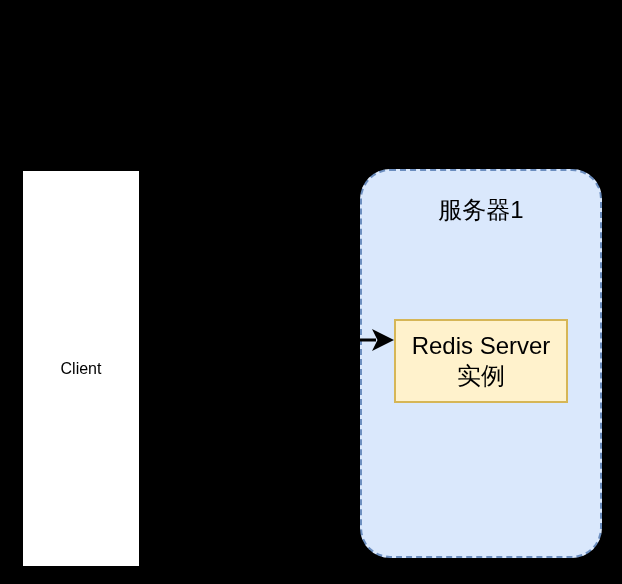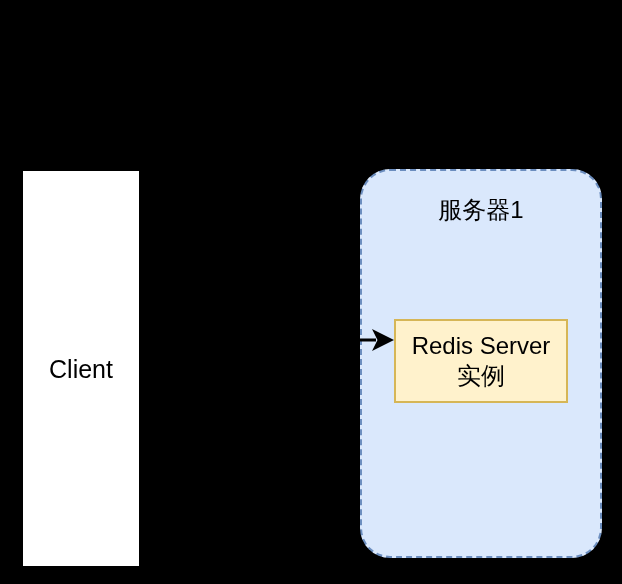--- a/index.html
+++ b/index.html
@@ -25,21 +25,21 @@
     top: 142px;
     width: 118px;
     height: 397px;
     background: #ffffff;
     border: 1px solid #000000;
     display: flex;
     align-items: center;
     justify-content: center;
   }
   .client-label {
-    font-size: 25px;
+    font-size: 16px;
     color: #000000;
     line-height: 30px;
     text-align: left;
   }
   .server-node {
     left: 360px;
     top: 141px;
     width: 242px;
     height: 389px;
     background: #dae8fc;

